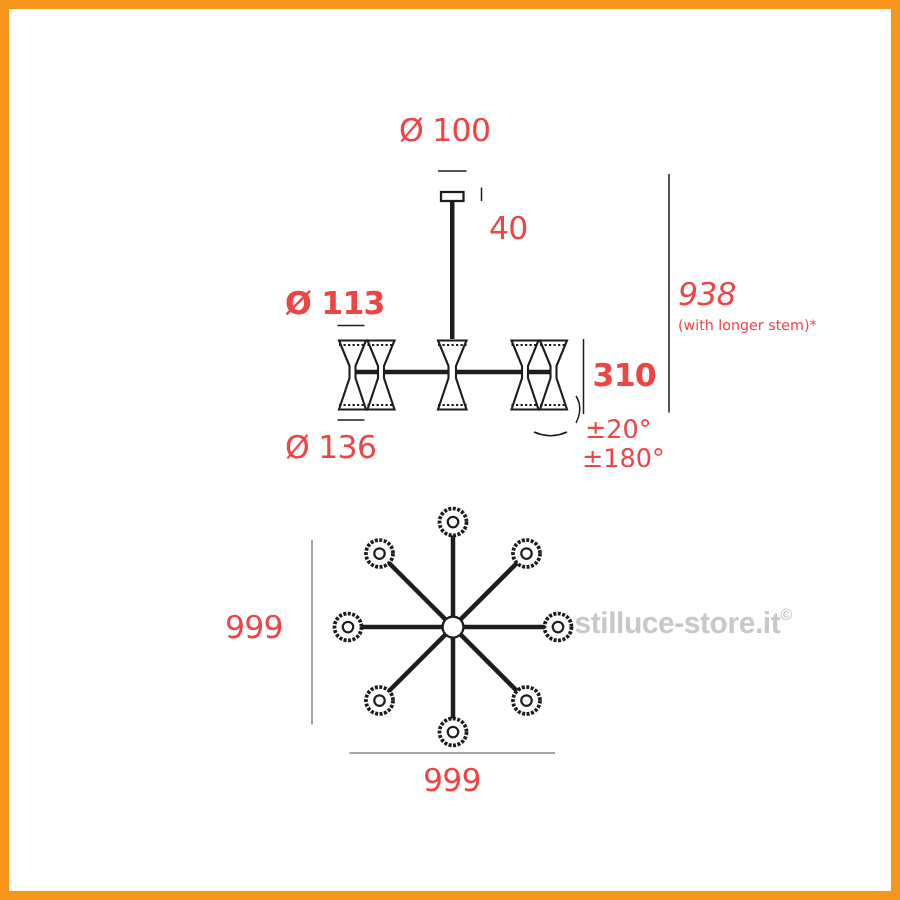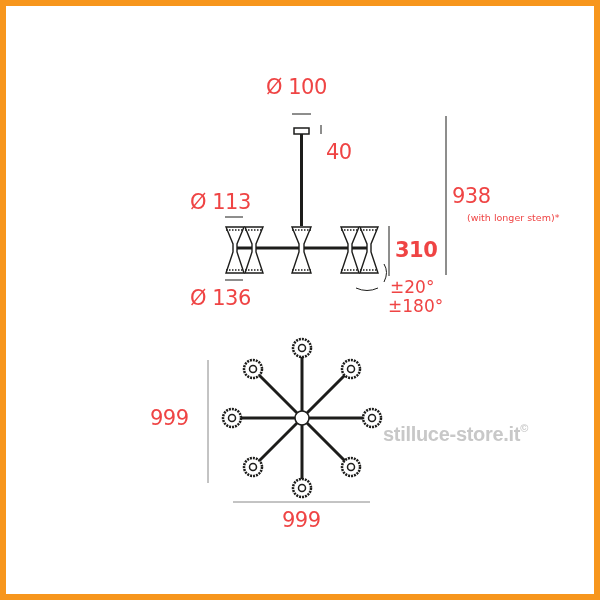--- a/index.html
+++ b/index.html
@@ -1,22 +1,22 @@
 <!DOCTYPE html>
 <html><head>
 <meta charset="utf-8">
 <style>
   html, body { margin: 0; padding: 0; }
   body { width: 600px; height: 600px; background: #ffffff; position: relative; overflow: hidden; font-family: "DejaVu Sans", sans-serif; }
   .frame { position: absolute; left: 0; top: 0; width: 588px; height: 588px; border: 6px solid #f7961d; background: #ffffff; }
   svg { position: absolute; left: 0; top: 0; }
   .lbl { position: absolute; color: #ef4444; font-family: "DejaVu Sans", sans-serif; white-space: nowrap; }
   .big { font-size: 21px; letter-spacing: -0.5px; }
-  .small { font-size: 9.5px; margin-left: 15px; }
-  .wm { position: absolute; left: 383px; top: 422px; font-family: "Liberation Sans", sans-serif; font-weight: bold; font-size: 20px; color: #c8c8c8; letter-spacing: -0.3px; }
+  .small { font-size: 9.5px; }
+  .wm { position: absolute; left: 383px; top: 404px; font-family: "Liberation Sans", sans-serif; font-weight: bold; font-size: 20px; color: #c8c8c8; letter-spacing: -0.3px; }
   .wm sup { font-size: 11px; vertical-align: 9px; }
 </style>
 </head>
 <body>
 
 <div class="frame"></div>
 
 <svg width="600" height="600" viewBox="0 0 600 600">
   <g stroke="#1d1d1b" fill="none">
 
@@ -96,23 +96,23 @@
       <circle cx="302" cy="488" r="3.5"></circle>
       <circle cx="253" cy="467" r="3.5"></circle>
       <circle cx="232" cy="418" r="3.5"></circle>
       <circle cx="253" cy="369" r="3.5"></circle>
     </g>
   </g>
 </svg>
 
 <div class="lbl big" style="left:266px; top:75px;">Ø 100</div>
 <div class="lbl big" style="left:326px; top:115px;margin-top:25px;">40</div>
-<div class="lbl big" style="left:190px; top:190px;">Ø 113</div>
+<div class="lbl big" style="left:190px; top:190px;font-weight:bold;">Ø 113</div>
 <div class="lbl big" style="left:190px; top:286px;">Ø 136</div>
 <div class="lbl big" style="left:395px; top:238px;font-weight:bold;">310</div>
-<div class="lbl big" style="left:452px; top:184px;">938</div>
+<div class="lbl big" style="left:452px; top:184px;font-style:italic;">938</div>
 <div class="lbl small" style="left:452px; top:212px;">(with longer stem)*</div>
 <div class="lbl" style="left:390px; top:277px; font-size:17px;">±20°</div>
 <div class="lbl" style="left:340px; top:296px; font-size:17px;margin-left:48px;">±180°</div>
 <div class="lbl big" style="left:150px; top:406px;">999</div>
 <div class="lbl big" style="left:282px; top:508px;">999</div>
 
 <div class="wm"><span>stilluce-store.it</span><sup>©</sup></div>
 
 </body></html>

